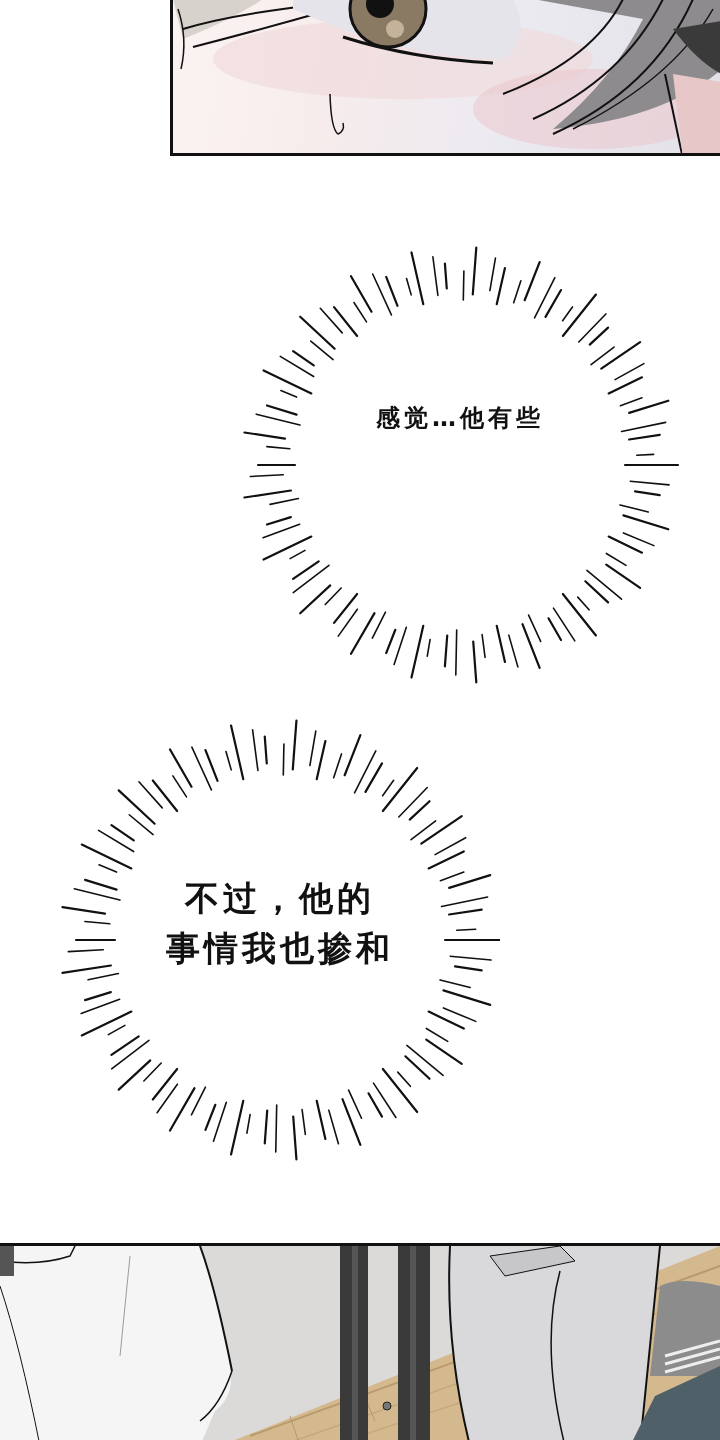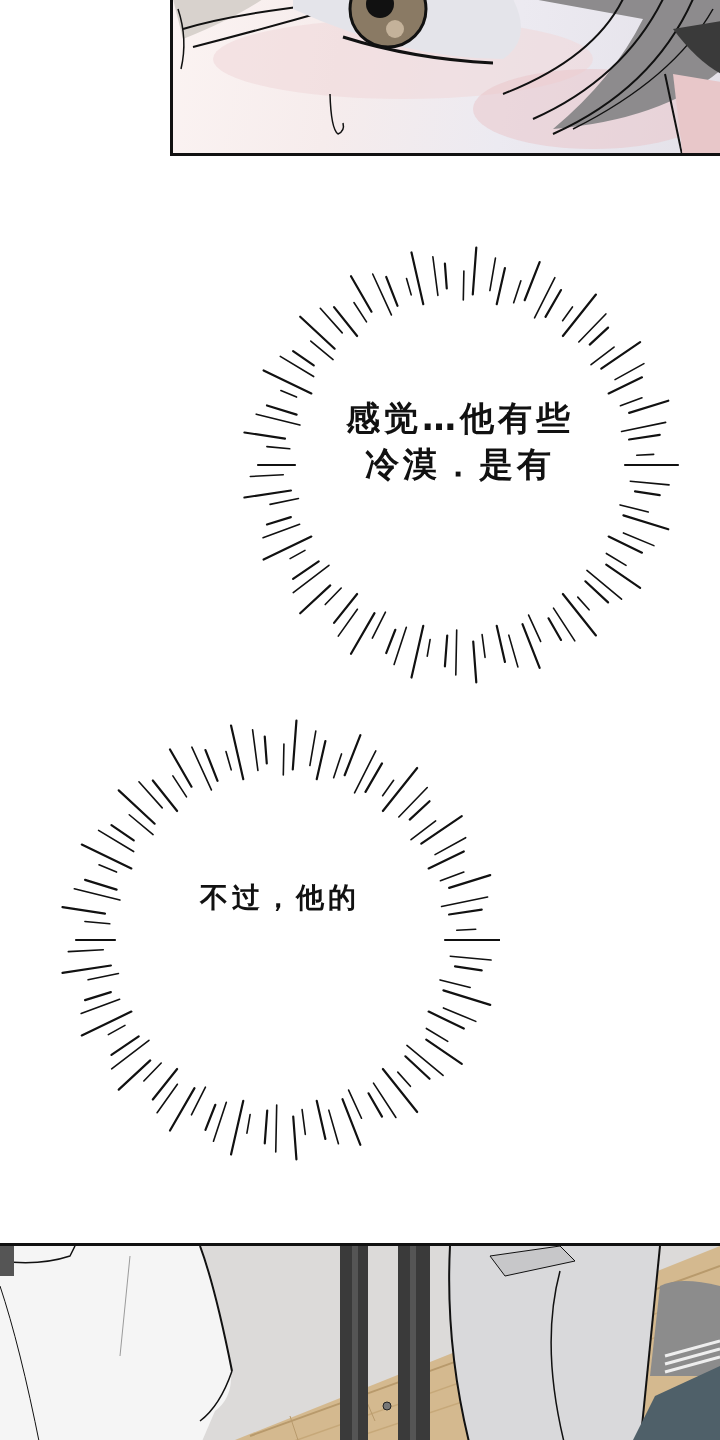--- a/index.html
+++ b/index.html
@@ -19,24 +19,24 @@
   .burst { position: absolute; }
   .burst svg { position: absolute; left: 0; top: 0; }
   .burst-text {
     position: absolute; left: 0; right: 0; text-align: center;
     font-family: "DejaVu Sans", sans-serif; font-weight: bold; color: #111;
     letter-spacing: 4px;
   }
   .burst-text .line { display: block; white-space: nowrap; }
 
   #burst1 { left: 240px; top: 245px; width: 440px; height: 440px; }
-  #burst1 .burst-text { top: 150px; font-size: 34px; line-height: 46px; }
+  #burst1 .burst-text { top: 150px; font-size: 24px; line-height: 46px; }
 
   #burst2 { left: 60px; top: 715px; width: 440px; height: 450px; }
-  #burst2 .burst-text { top: 158px; font-size: 28px; line-height: 50px; }
+  #burst2 .burst-text { top: 158px; font-size: 34px; line-height: 50px; }
 
   
   .panel-bottom {
     position: absolute; left: 0; top: 1243px; width: 720px; height: 200px;
     border-top: 3px solid #111; box-sizing: border-box; overflow: hidden;
     background: #d9d7d6;
   }
   .panel-bottom svg { position: absolute; left: 0; top: 0; }
 </style>
 </head>
@@ -157,21 +157,20 @@
       <line x1="375.02572219480794" y1="134.58322496149694" x2="403.92882294299244" y2="118.65806351364044" stroke="#111" stroke-width="1.6" stroke-linecap="round"></line>
       <line x1="368.65986320389914" y1="148.40918304560287" x2="401.99571131628863" y2="132.35548469825324" stroke="#111" stroke-width="2.2" stroke-linecap="round"></line>
       <line x1="380.39695920438265" y1="160.72255506528973" x2="401.97081921432886" y2="152.74956539570883" stroke="#111" stroke-width="1.6" stroke-linecap="round"></line>
       <line x1="389.1363866241469" y1="167.82833412926988" x2="428.3148716613787" y2="155.74337197842277" stroke="#111" stroke-width="2.2" stroke-linecap="round"></line>
       <line x1="381.5652040897347" y1="186.5084364736078" x2="425.62844156875326" y2="177.37437369368263" stroke="#111" stroke-width="1.6" stroke-linecap="round"></line>
       <line x1="389.09007128449696" y1="194.51377248387402" x2="419.74382689747597" y2="189.8934622324126" stroke="#111" stroke-width="2.2" stroke-linecap="round"></line>
       <line x1="396.7342991586801" y1="210.30528489896753" x2="413.70877986883573" y2="209.3741540700548" stroke="#111" stroke-width="1.6" stroke-linecap="round"></line>
     </svg>
   <div class="burst-text">
     <span class="line">感觉…他有些</span>
-    <span class="line">冷漠．是有</span>
   </div>
 </div>
 
 <div class="burst" id="burst2">
   <svg width="440" height="450" viewBox="0 0 440 450" id="burst2-svg">
       <line x1="385" y1="225" x2="440" y2="225" stroke="#111" stroke-width="2.2" stroke-linecap="round"></line>
       <line x1="390.2321862029704" y1="241.18649994771016" x2="431.04809049724986" y2="245.06747361938335" stroke="#111" stroke-width="1.6" stroke-linecap="round"></line>
       <line x1="395.0230562418477" y1="251.38048111318287" x2="421.7214885499262" y2="255.40462229993958" stroke="#111" stroke-width="2.2" stroke-linecap="round"></line>
       <line x1="380.09666383287583" y1="264.9256587870901" x2="410.1754309772343" y2="272.4268431652706" stroke="#111" stroke-width="1.6" stroke-linecap="round"></line>
       <line x1="383.40294978943007" y1="275.4031348242646" x2="430.22601727295097" y2="289.84613837039893" stroke="#111" stroke-width="2.2" stroke-linecap="round"></line>
@@ -250,20 +249,21 @@
       <line x1="375.02572219480794" y1="139.58322496149694" x2="405.68052601863997" y2="122.69290221377035" stroke="#111" stroke-width="1.6" stroke-linecap="round"></line>
       <line x1="368.65986320389914" y1="153.40918304560287" x2="403.79764905209345" y2="136.4877172200181" stroke="#111" stroke-width="2.2" stroke-linecap="round"></line>
       <line x1="380.39695920438265" y1="165.72255506528973" x2="403.8468070412807" y2="157.05626194618006" stroke="#111" stroke-width="1.6" stroke-linecap="round"></line>
       <line x1="389.1363866241469" y1="172.82833412926988" x2="430.2260172729509" y2="160.15386162960095" stroke="#111" stroke-width="2.2" stroke-linecap="round"></line>
       <line x1="381.5652040897347" y1="191.5084364736078" x2="427.5868076789319" y2="181.9684153479082" stroke="#111" stroke-width="1.6" stroke-linecap="round"></line>
       <line x1="389.09007128449696" y1="199.51377248387402" x2="421.7214885499262" y2="194.59537770006025" stroke="#111" stroke-width="2.2" stroke-linecap="round"></line>
       <line x1="396.7342991586801" y1="215.30528489896753" x2="415.7057775994423" y2="214.2646092666533" stroke="#111" stroke-width="1.6" stroke-linecap="round"></line>
     </svg>
   <div class="burst-text">
     <span class="line">不过，他的</span>
+    <span class="line">事情我也掺和</span>
   </div>
 </div>
 
 <div class="panel-bottom">
   <svg width="720" height="200" viewBox="0 0 720 200">
 
     <rect x="0" y="0" width="720" height="200" fill="#dcdad9"></rect>
 
     <path d="M220 200 L720 0 L720 200 Z" fill="#d4b98f"></path>
     <path d="M250 190 L720 20" stroke="#b89a6c" stroke-width="2"></path>

